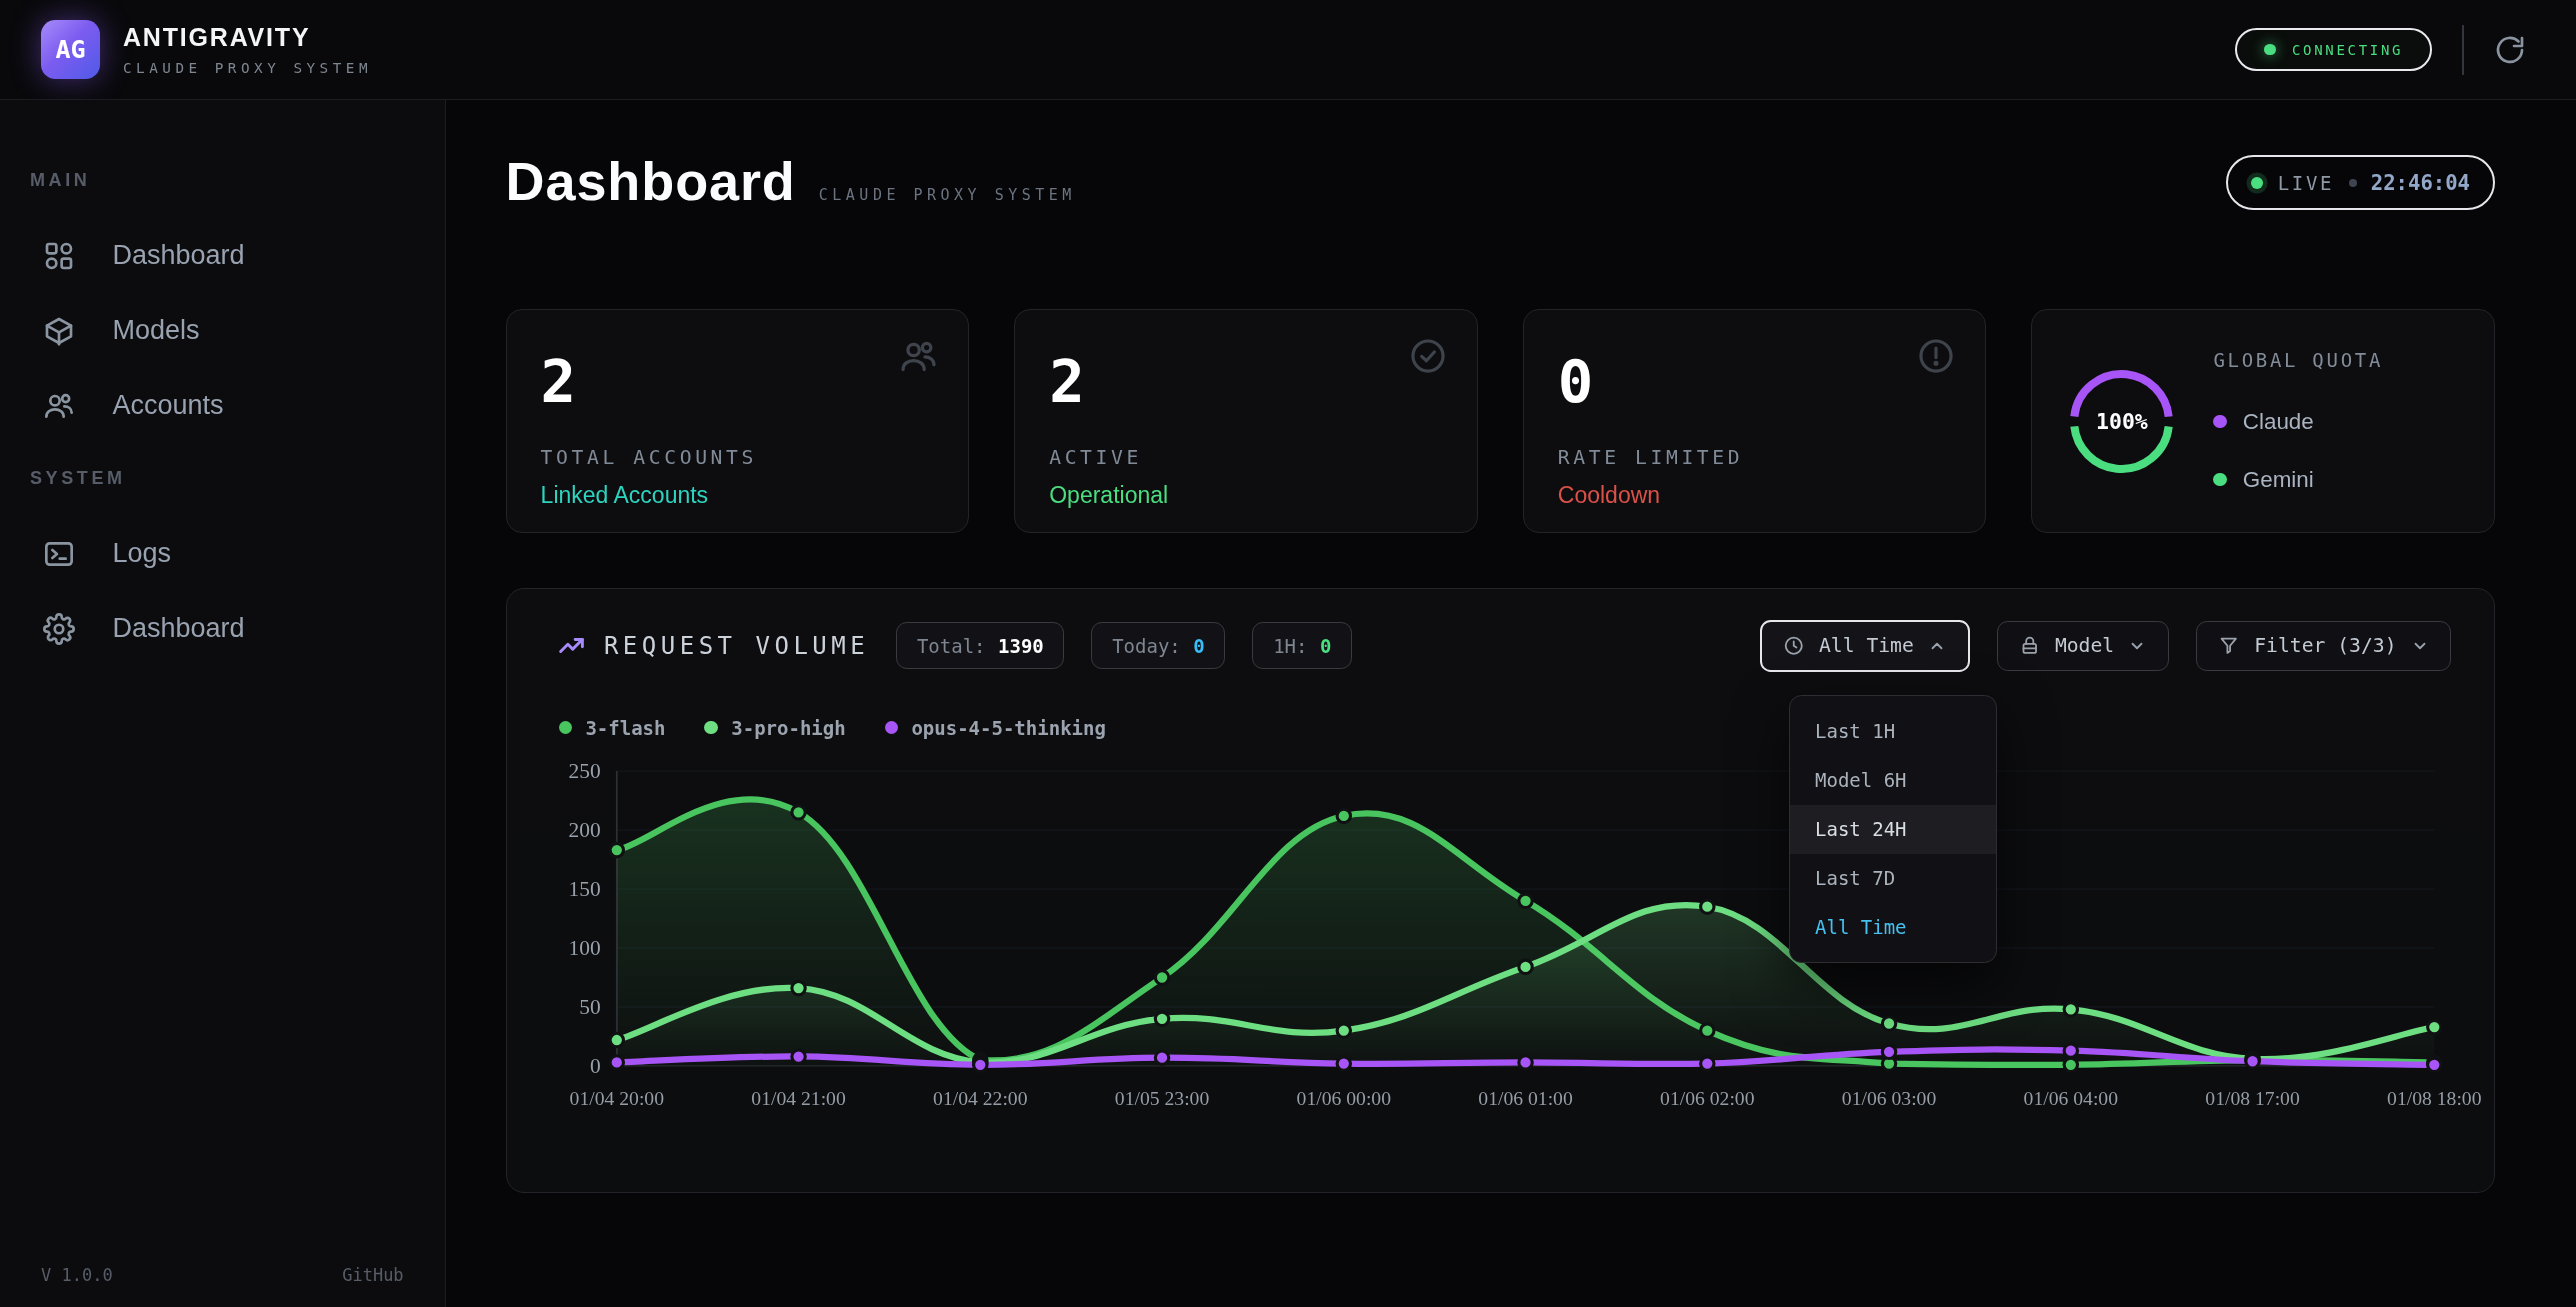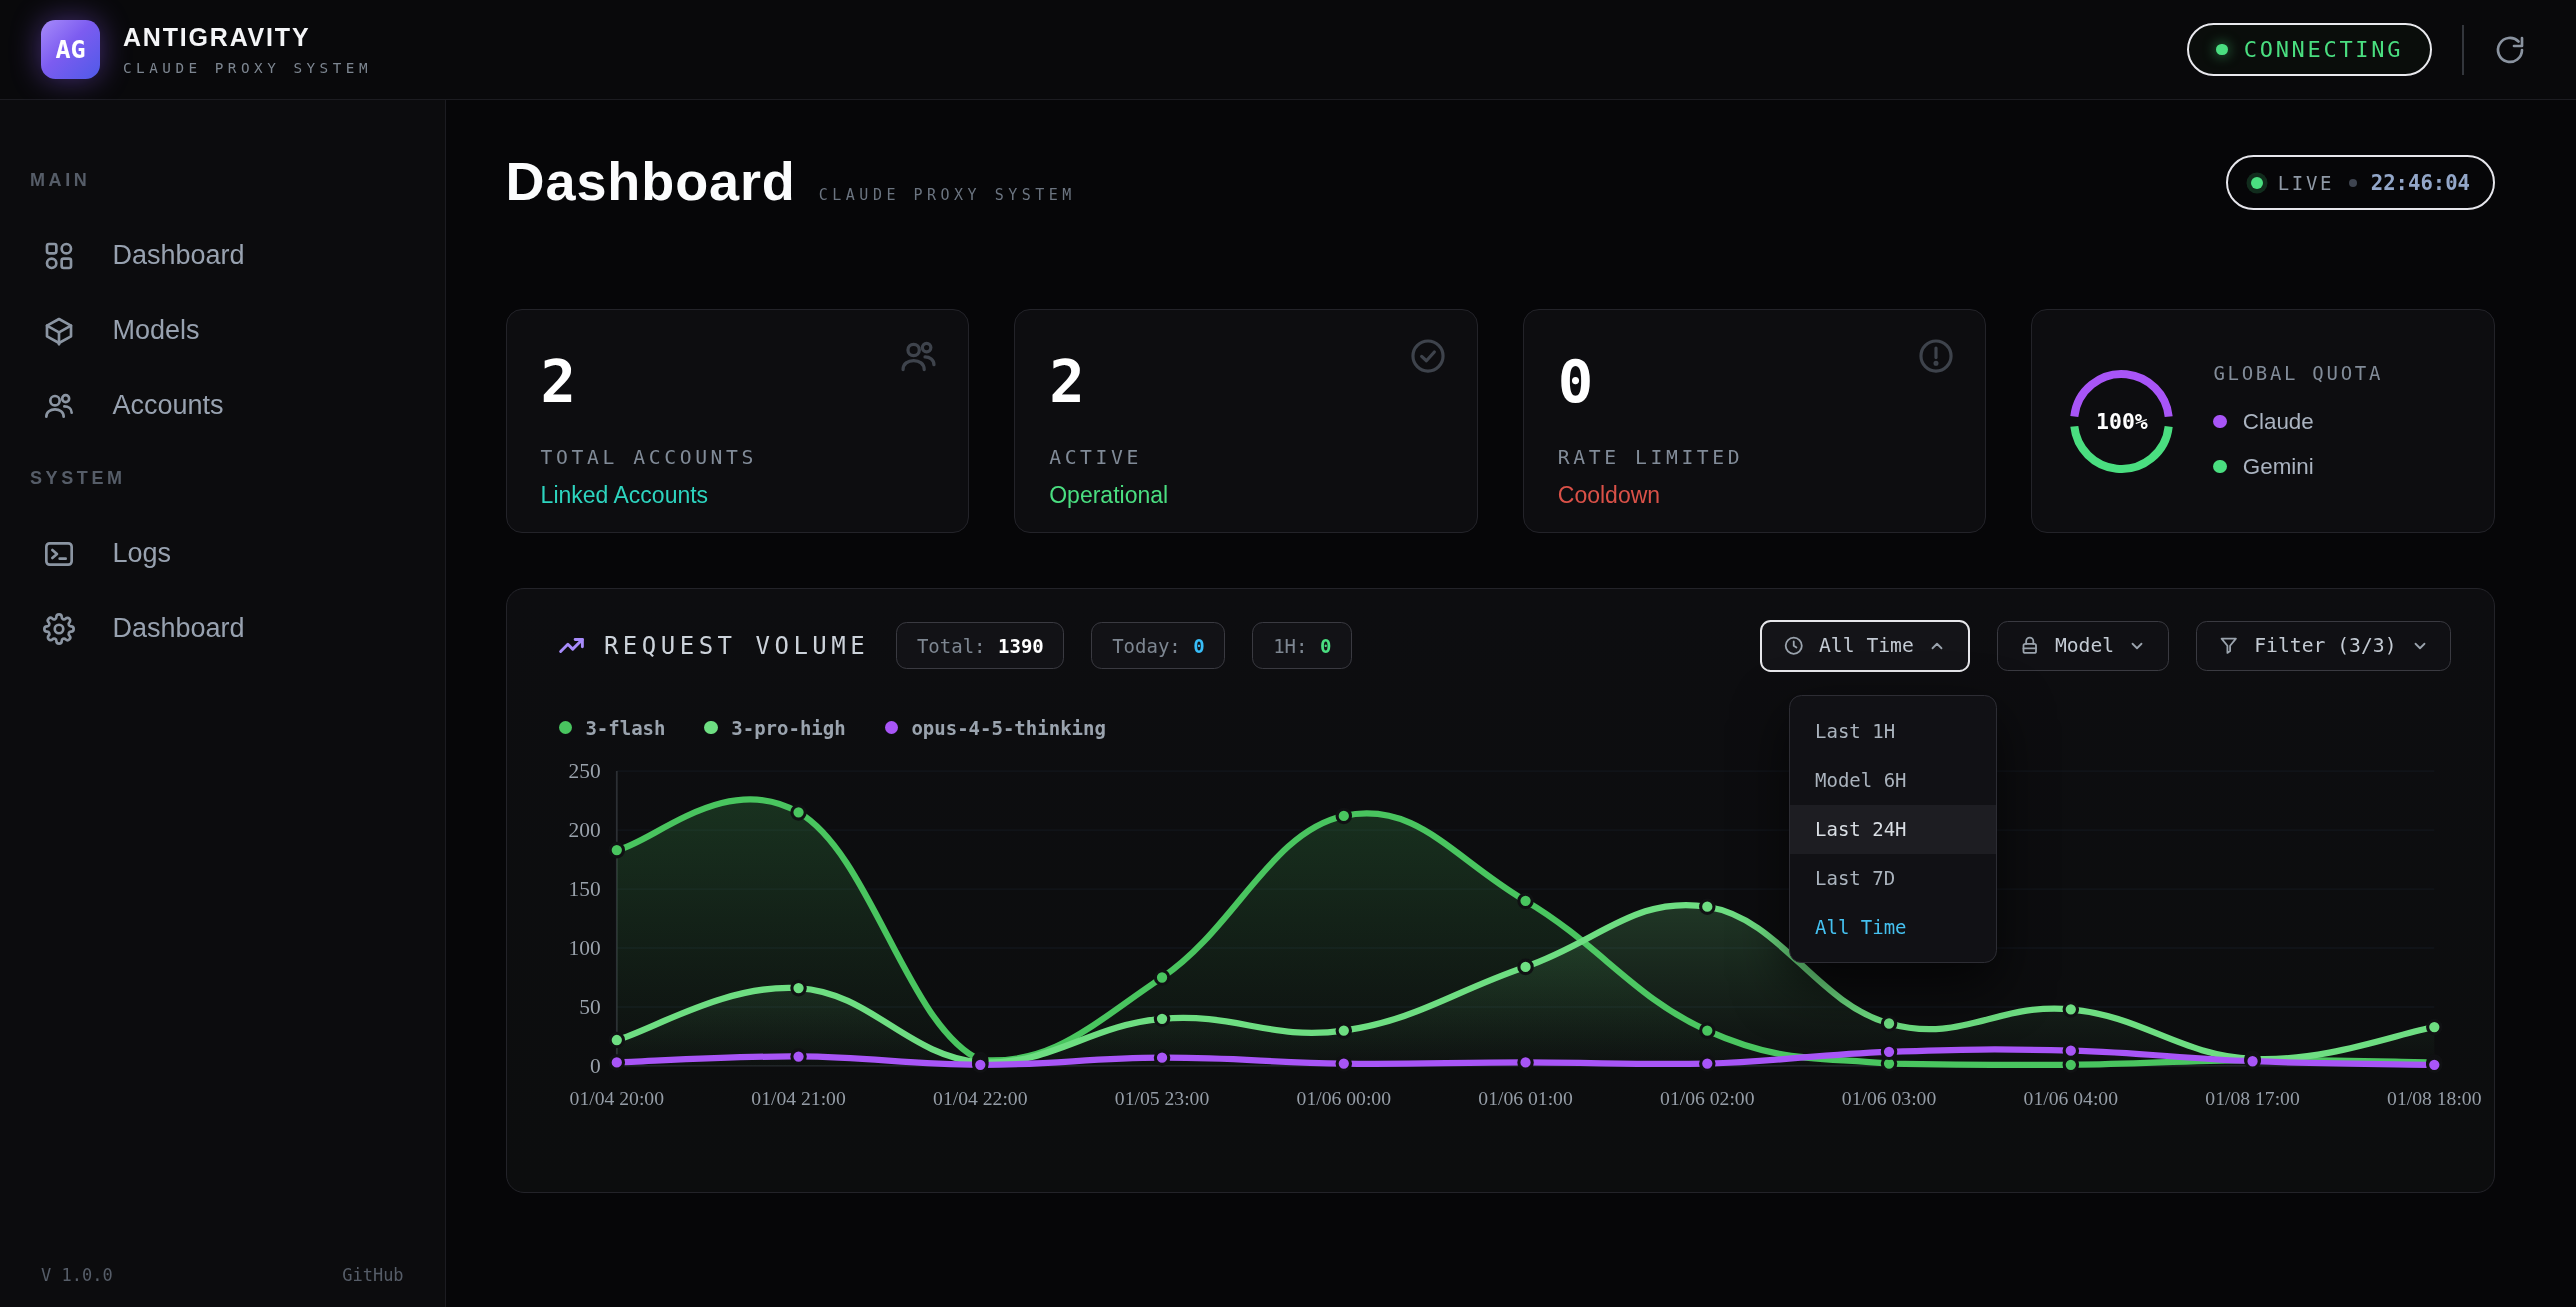--- a/index.html
+++ b/index.html
@@ -14,21 +14,21 @@
   .logo { width:59px; height:59px; border-radius:14.3px; display:flex; align-items:center; justify-content:center;
           font-weight:bold; font-size:25px; color:#fff; font-family:"DejaVu Sans Mono", monospace;
           background:linear-gradient(135deg,#a78bfa 0%,#7c5cf0 45%,#4f5ae8 100%);
           box-shadow:0 0 30px rgba(139,92,246,.45); }
   .brand-title { font-size:25px; font-weight:bold; letter-spacing:1.8px; color:#f4f5f7; }
   .brand-sub { font-family:"DejaVu Sans Mono", monospace; font-size:14.3px; color:#7d8691; letter-spacing:4.5px; margin-top:7.2px; }
   .top-right { display:flex; align-items:center; gap:30px; }
   .conn-pill { display:flex; align-items:center; gap:16px; border:2.7px solid #e9e9ee; border-radius:894px;
                padding:11.6px 27px; background:#0a0d0b; }
   .conn-dot { width:11.6px; height:11.6px; border-radius:50%; background:#4ade80; box-shadow:0 0 12.5px #4ade80aa; }
-  .conn-text { font-family:"DejaVu Sans Mono", monospace; font-size:22px; letter-spacing:2.7px; color:#4ade80; }
+  .conn-text { font-family:"DejaVu Sans Mono", monospace; font-size:14px; letter-spacing:2.7px; color:#4ade80; }
   .top-divider { width:1.8px; height:50px; background:#33363c; }
   .refresh-btn { background:none; border:none; cursor:pointer; display:flex; }
 
   
   .shell { display:flex; height:1208px; }
   .sidebar { width:457px; background:#0c0c0e; border-right:1.8px solid #1c1c21; padding:47px 0 0 0; position:relative; }
   .side-section { padding:0 30px; margin-bottom:25px; }
   .side-label { font-size:18px; font-weight:bold; letter-spacing:3.6px; color:#565d68; margin:23px 0 27px 0; }
   .side-item { display:flex; align-items:center; gap:38px; padding:21.5px 12.5px; border-radius:10.7px; cursor:pointer; }
   .side-item .txt { font-size:27px; color:#98a2b0; }
@@ -54,21 +54,21 @@
   .card { position:relative; height:224px; background:#0d0d10; border:1.8px solid #232329; border-radius:16px; padding:30px 34px; }
   .card-num { font-family:"DejaVu Sans Mono", monospace; font-size:59px; font-weight:bold; color:#ffffff; margin-top:7.2px; }
   .card-label { font-family:"DejaVu Sans Mono", monospace; font-size:19.7px; letter-spacing:3.6px; color:#818b98; margin-top:30px; }
   .card-sub { font-size:23px; margin-top:12.5px; }
   .card-icon { position:absolute; top:27px; right:30px; opacity:.85; }
   .quota-wrap { display:flex; align-items:center; gap:36px; height:100%; }
   .ring-box { position:relative; width:111px; height:111px; flex:0 0 auto; }
   .ring-box svg { position:absolute; inset:0; }
   .ring-pct { position:absolute; inset:0; display:flex; align-items:center; justify-content:center;
               font-family:"DejaVu Sans Mono", monospace; font-weight:bold; font-size:21.5px; color:#fff; }
-  .quota-right { display:flex; flex-direction:column; gap:19px; }
+  .quota-right { display:flex; flex-direction:column; gap:32px; }
   .quota-title { font-family:"DejaVu Sans Mono", monospace; font-size:19px; letter-spacing:2.7px; color:#828c99; margin-bottom:5.4px; }
   .quota-leg { display:flex; align-items:center; gap:16px; font-size:22.4px; color:#aab3c0;text-align:center; }
   .quota-dot { width:13.4px; height:13.4px; border-radius:50%; }
 
   
   .panel { margin-top:55px; height:605px; background:linear-gradient(180deg,#0d0d10 0%,#0c0d0e 100%);
            border:1.8px solid #232329; border-radius:18px; padding:27px 32px 0 36px; position:relative; }
   .panel-head { display:flex; align-items:center; justify-content:space-between; padding:3.6px 10.7px 0 14.3px; }
   .panel-left { display:flex; align-items:center; gap:27px; }
   .panel-title { display:flex; align-items:center; gap:18px; font-family:"DejaVu Sans Mono", monospace;

